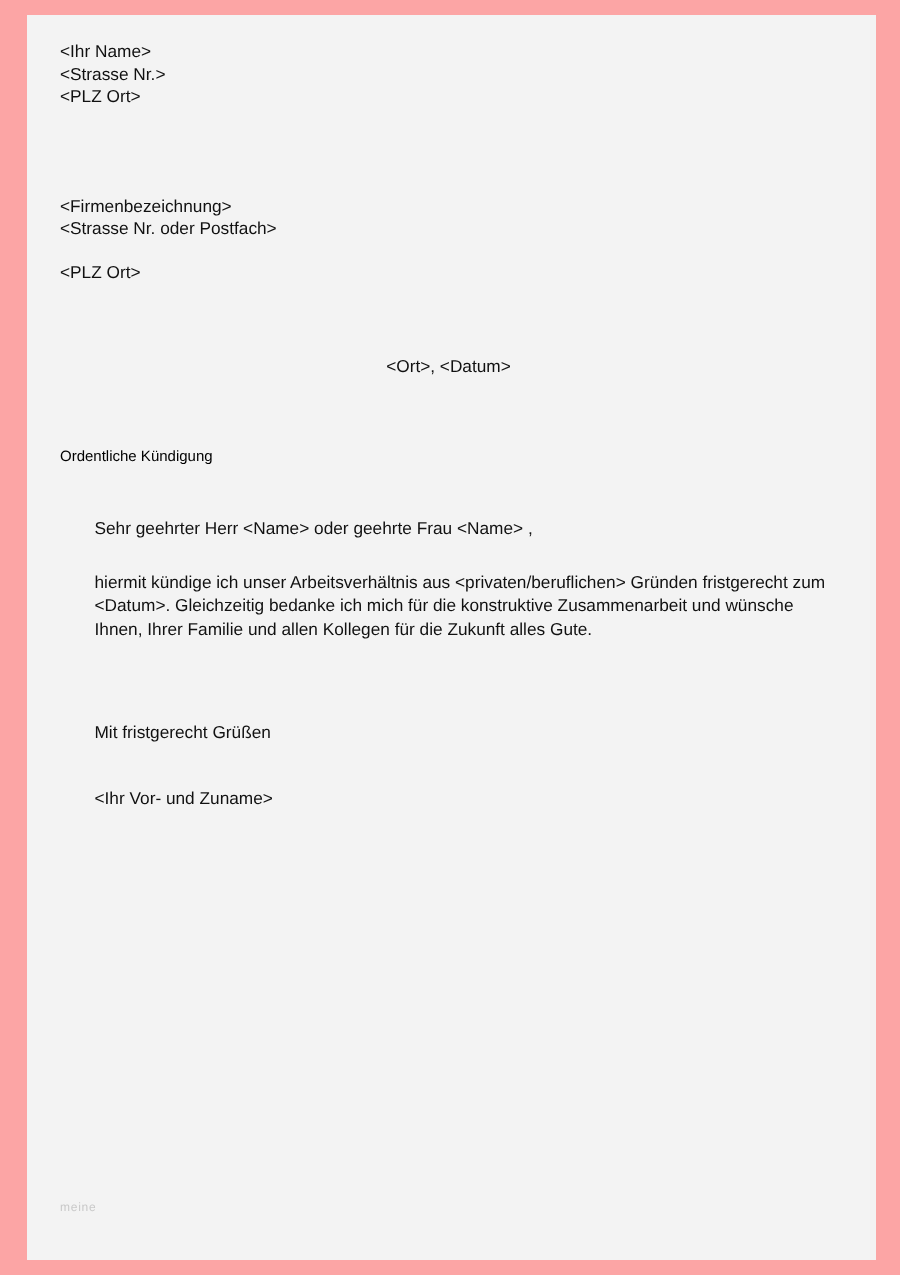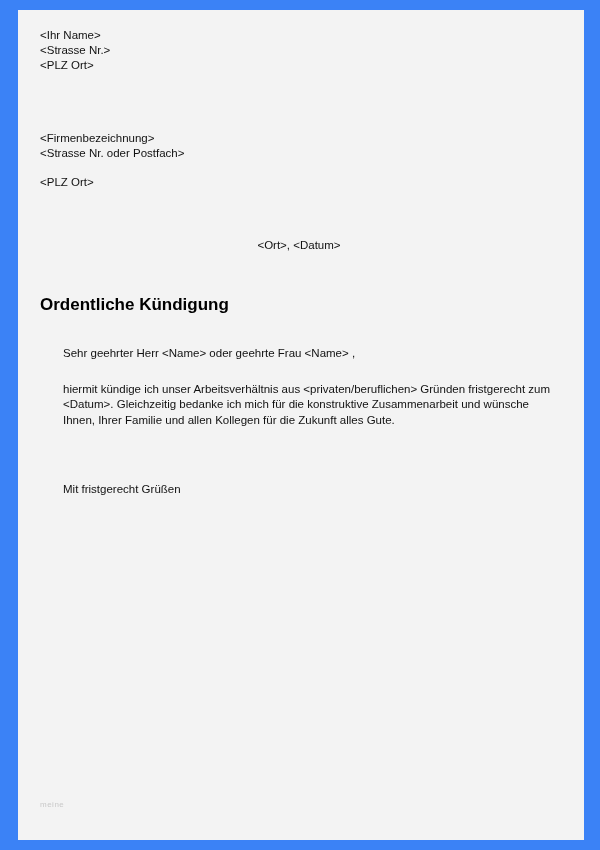--- a/index.html
+++ b/index.html
@@ -11,21 +11,21 @@
     width: 600px;
     height: 850px;
     font-family: "Liberation Sans", sans-serif;
     overflow: hidden;
   }
   .page {
     position: relative;
     width: 600px;
     height: 850px;
     box-sizing: border-box;
-    background: #3b82f6;
+    background: #fca5a5;
     padding: 0;
   }
   .sheet {
     position: absolute;
     left: 18px;
     top: 10px;
     width: 566px;
     height: 830px;
     background: #f3f3f3;
     box-sizing: border-box;
@@ -55,24 +55,24 @@
   .gap-h { height: 28px; }
   .gap-i { height: 28px; }
   .date-row {
     text-align: center;
     font-size: 11.5px;
     line-height: 15px;
     color: #111111;
     padding-right: 6px;
   }
   .subject {
-    font-size: 17px;
+    font-size: 10px;
     line-height: 15px;
     color: #000000;
-    font-weight: bold;
+    font-weight: normal;
   }
   .para {
     font-size: 11.5px;
     line-height: 15.5px;
     color: #111111;
     margin-left: 23px;
   }
   .footer-mark {
     position: absolute;
     left: 22px;
@@ -122,17 +122,18 @@
 
       <div class="gap-g"></div>
 
 
       <div class="gap-h"></div>
 
       <div class="para">Mit fristgerecht Grüßen</div>
 
       <div class="gap-i"></div>
 
+      <div class="para">&lt;Ihr Vor- und Zuname&gt;</div>
 
     </div>
     <div class="footer-mark">meine</div>
   </div>
 </div>
 
 </body></html>

